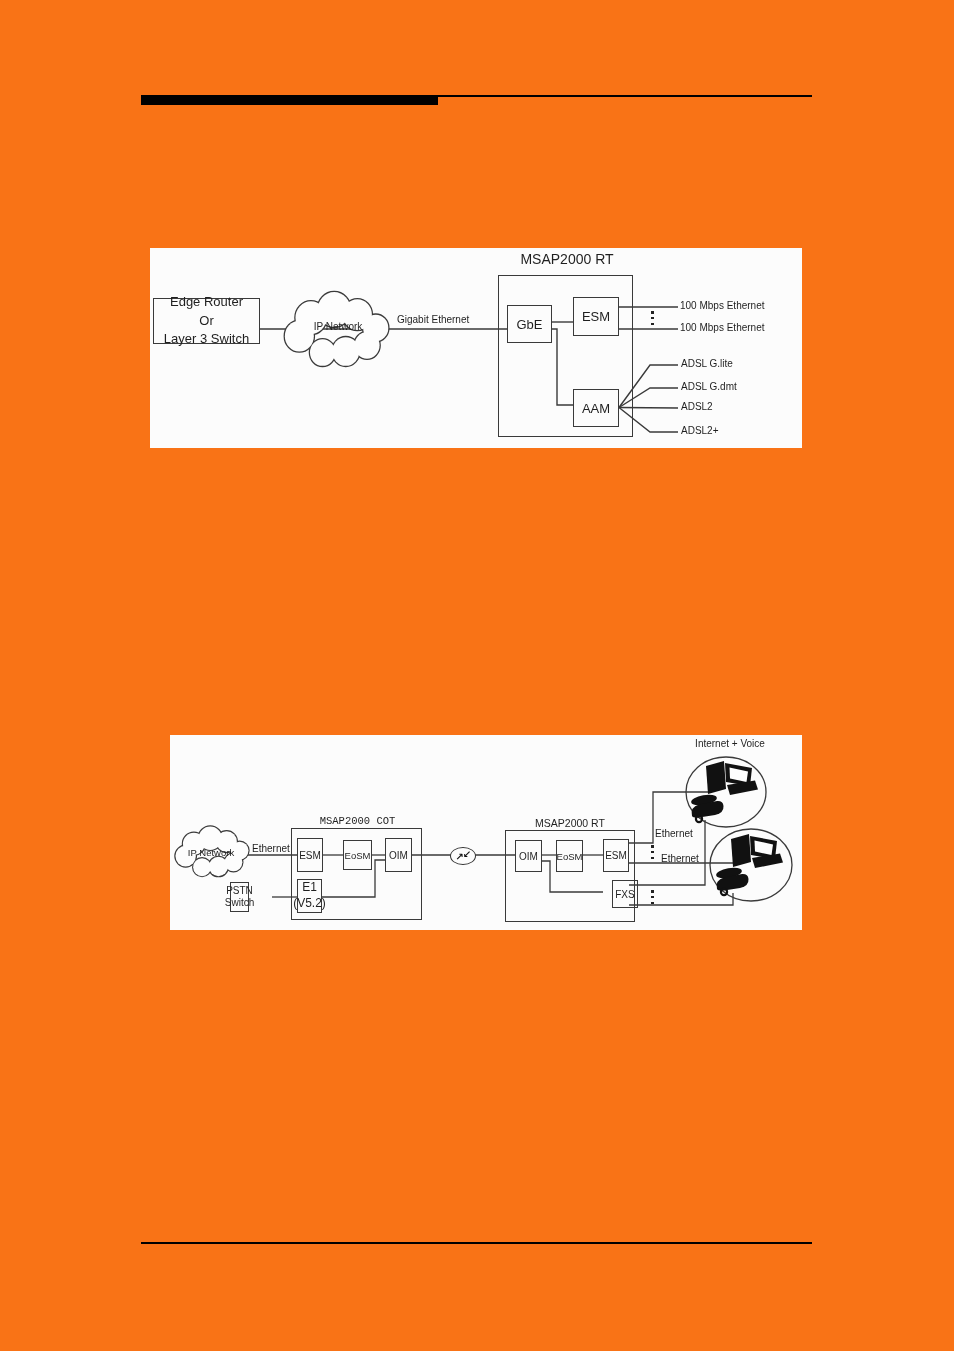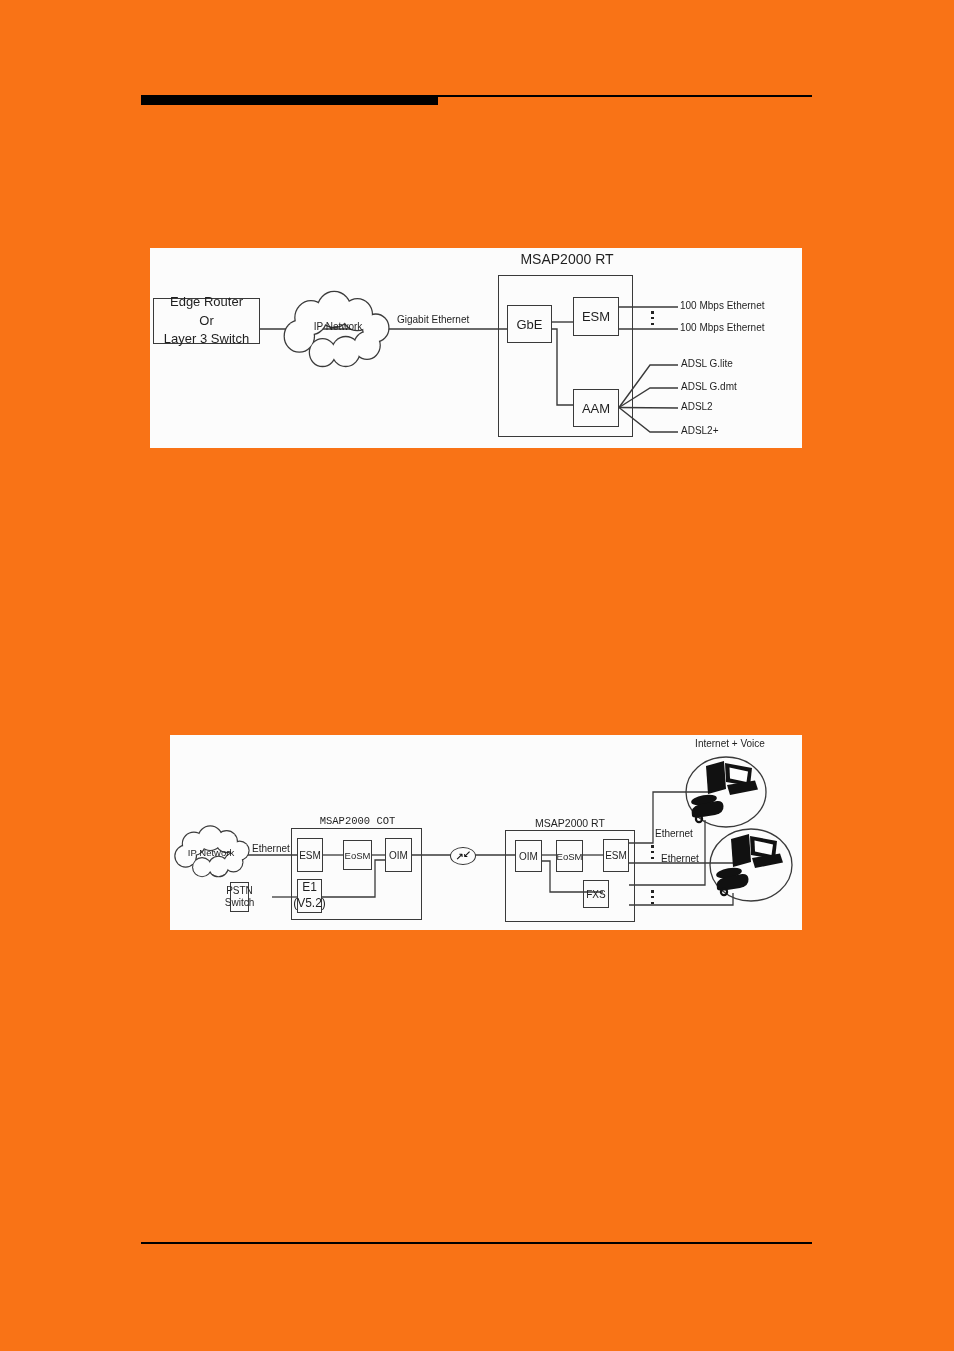--- a/index.html
+++ b/index.html
@@ -202,21 +202,21 @@
     <div class="box" style="left:173px; top:105px; width:29px; height:30px; font-size:9.5px;">EoSM</div>
     <div class="box" style="left:215px; top:103px; width:27px; height:34px;">OIM</div>
     <div class="box pre" style="left:127px; top:144px; width:25px; height:34px; font-size:12px; line-height:1.3;">E1
 (V5.2)</div>
     <div class="box pre" style="left:60px; top:147px; width:19px; height:30px; line-height:1.2;">PSTN
 Switch</div>
 
     <div class="box" style="left:345px; top:105px; width:27px; height:32px;">OIM</div>
     <div class="box" style="left:386px; top:105px; width:27px; height:32px; font-size:9.5px;">EoSM</div>
     <div class="box" style="left:433px; top:104px; width:26px; height:33px;">ESM</div>
-    <div class="box" style="left:413px; top:145px; width:26px; height:28px;">FXS</div>
+    <div class="box" style="left:442px; top:145px; width:26px; height:28px;">FXS</div>
 
     <div class="fiber" style="left:280px; top:112px;">
       <span style="position:relative; top:1px;">↗</span>
       <span style="position:relative; top:-1px;">↙</span>
     </div>
 
     <div class="lbl" style="left:485px; top:93px;">Ethernet</div>
     <div class="lbl" style="left:491px; top:118px;">Ethernet</div>
 
     <div class="vdots" style="left:481px; top:110px;">

